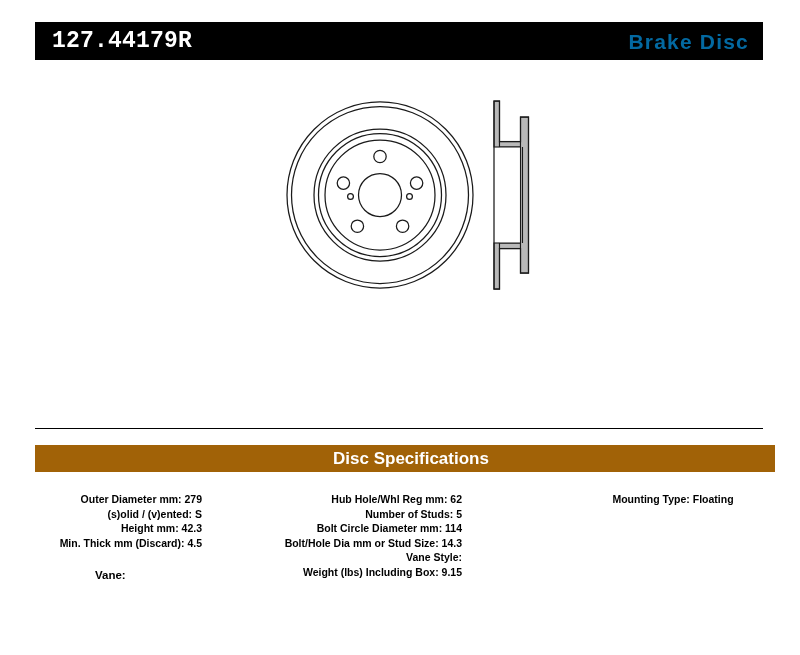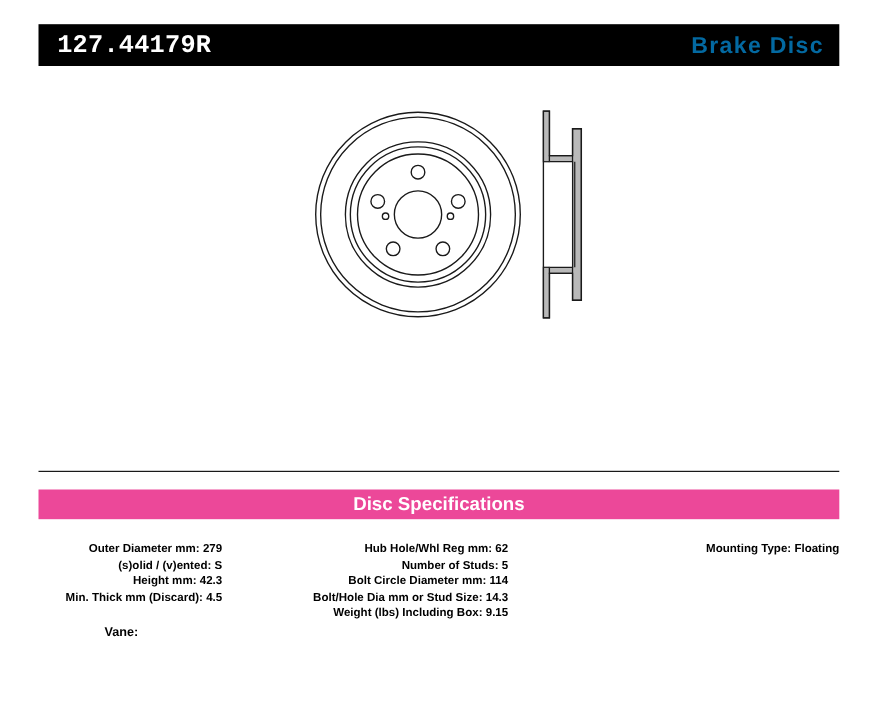--- a/index.html
+++ b/index.html
@@ -75,24 +75,25 @@
     background: #000000;
   }
 
   
   #spec-title-bar {
     position: absolute;
     left: 35px;
     top: 445px;
     width: 728px;
     height: 27px;
-    background: #ec4899;
+    background: #a16207;
     display: flex;
     align-items: center;
     justify-content: center;
+    padding-left: 12px;
   }
   #spec-title {
     color: #ffffff;
     font-size: 17px;
     font-weight: bold;
     line-height: 1;
   }
 
   
   #spec-columns {
@@ -112,21 +113,21 @@
     text-align: right;
   }
   #spec-col-middle {
     left: 185px;
     width: 242px;
     text-align: right;
   }
   #spec-col-right {
     left: 548px;
     width: 180px;
-    text-align: right;
+    text-align: center;
   }
   .spec-row {
     font-size: 10.5px;
     font-weight: bold;
     line-height: 14.6px;
     white-space: nowrap;
   }
 
   
   #note-block {
@@ -218,20 +219,21 @@
     <div class="spec-row">(s)olid / (v)ented: S</div>
     <div class="spec-row">Height mm: 42.3</div>
     <div class="spec-row">Min. Thick mm (Discard): 4.5</div>
   </div>
 
   <div class="spec-col" id="spec-col-middle">
     <div class="spec-row">Hub Hole/Whl Reg mm: 62</div>
     <div class="spec-row">Number of Studs: 5</div>
     <div class="spec-row">Bolt Circle Diameter mm: 114</div>
     <div class="spec-row">Bolt/Hole Dia mm or Stud Size: 14.3</div>
+    <div class="spec-row">Vane Style:</div>
     <div class="spec-row">Weight (lbs) Including Box: 9.15</div>
   </div>
 
   <div class="spec-col" id="spec-col-right">
     <div class="spec-row">Mounting Type: Floating</div>
   </div>
 
 </div>
 
 <div id="note-block">

